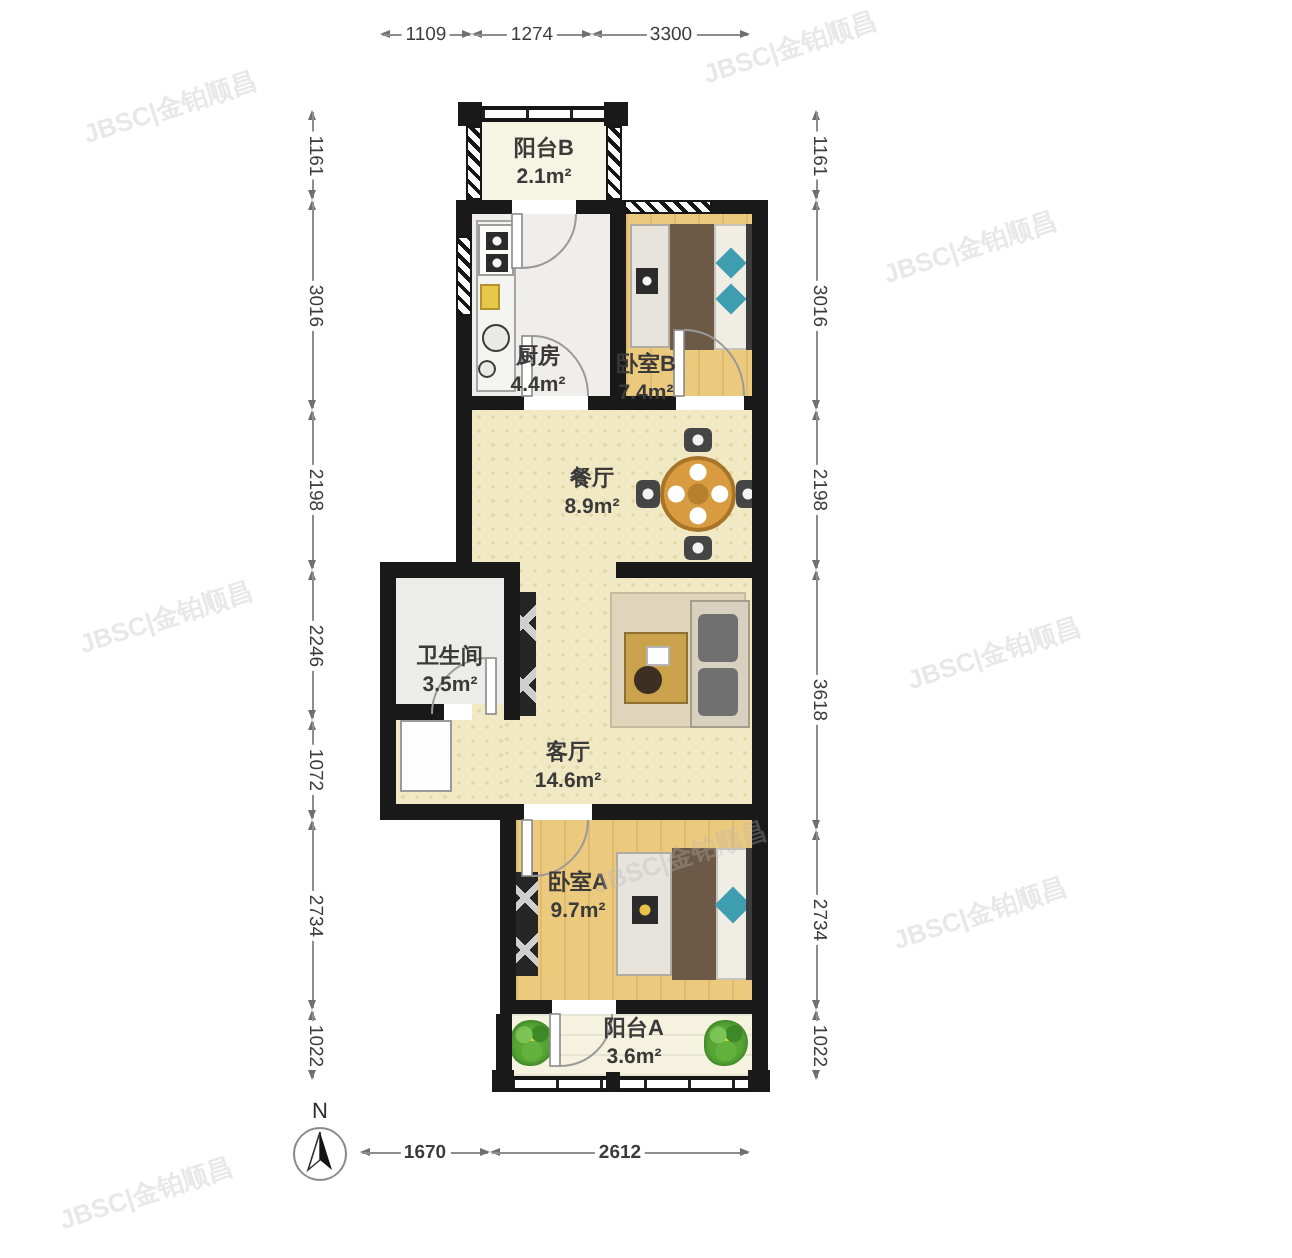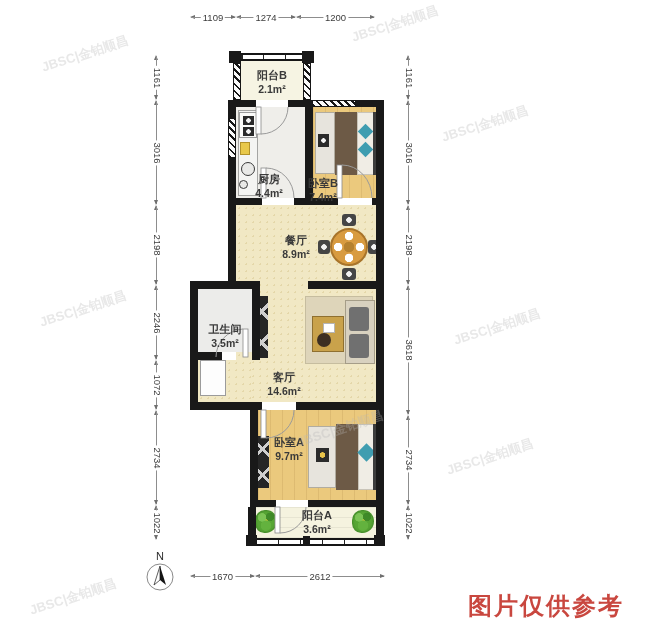--- a/index.html
+++ b/index.html
@@ -262,21 +262,21 @@
     <div class="dseg h" style="width:46px;">
         <i class="ln"></i>
         <span class="dlab">1109</span>
       </div>
     <div class="dseg h" style="width:60px;">
         <i class="ln"></i>
         <span class="dlab">1274</span>
       </div>
     <div class="dseg h" style="width:79px;">
         <i class="ln"></i>
-        <span class="dlab">1200</span>
+        <span class="dlab">3300</span>
       </div>
   </div>
 
   <div class="dims dims-col" style="left:151px;top:55px;width:11px;height:485px;">
     <div class="dseg v" style="height:45px;">
         <i class="ln"></i>
         <span class="dlab">1161</span>
       </div>
     <div class="dseg v" style="height:105px;">
         <i class="ln"></i>
@@ -324,26 +324,25 @@
     <div class="dseg v" style="height:90px;">
         <i class="ln"></i>
         <span class="dlab">2734</span>
       </div>
     <div class="dseg v" style="height:35px;">
         <i class="ln"></i>
         <span class="dlab">1022</span>
       </div>
   </div>
 
-  <div class="dims dims-row" style="left:190px;top:571px;width:195px;height:11px;">
+  <div class="dims dims-row" style="left:180px;top:571px;width:195px;height:11px;font-weight:bold;">
     <div class="dseg h" style="width:65px;">
         <i class="ln"></i>
         <span class="dlab">1670</span>
       </div>
     <div class="dseg h" style="width:130px;">
         <i class="ln"></i>
         <span class="dlab">2612</span>
       </div>
   </div>
 
-  <div class="disclaimer">图片仅供参考</div>
 
 </div>
 
 </body></html>

